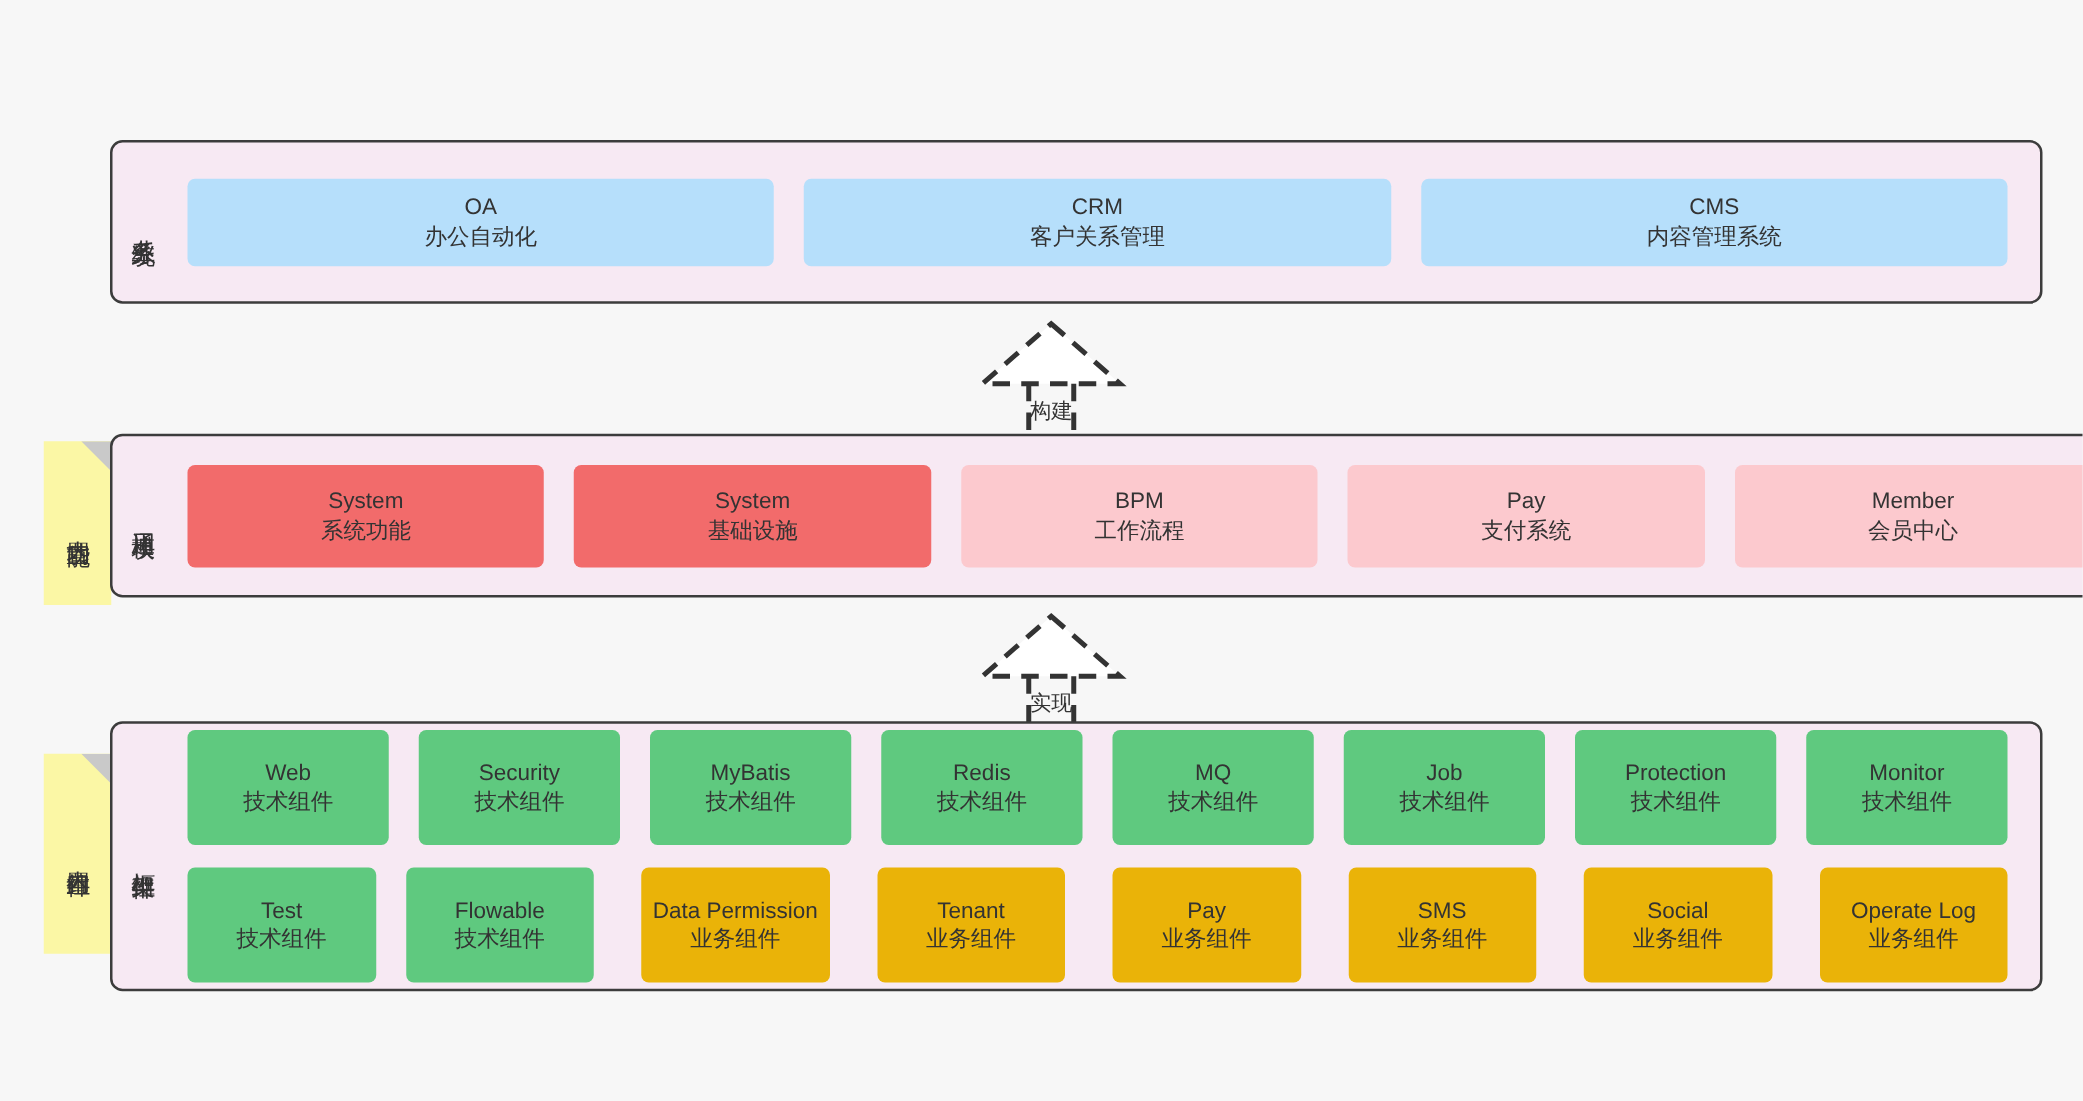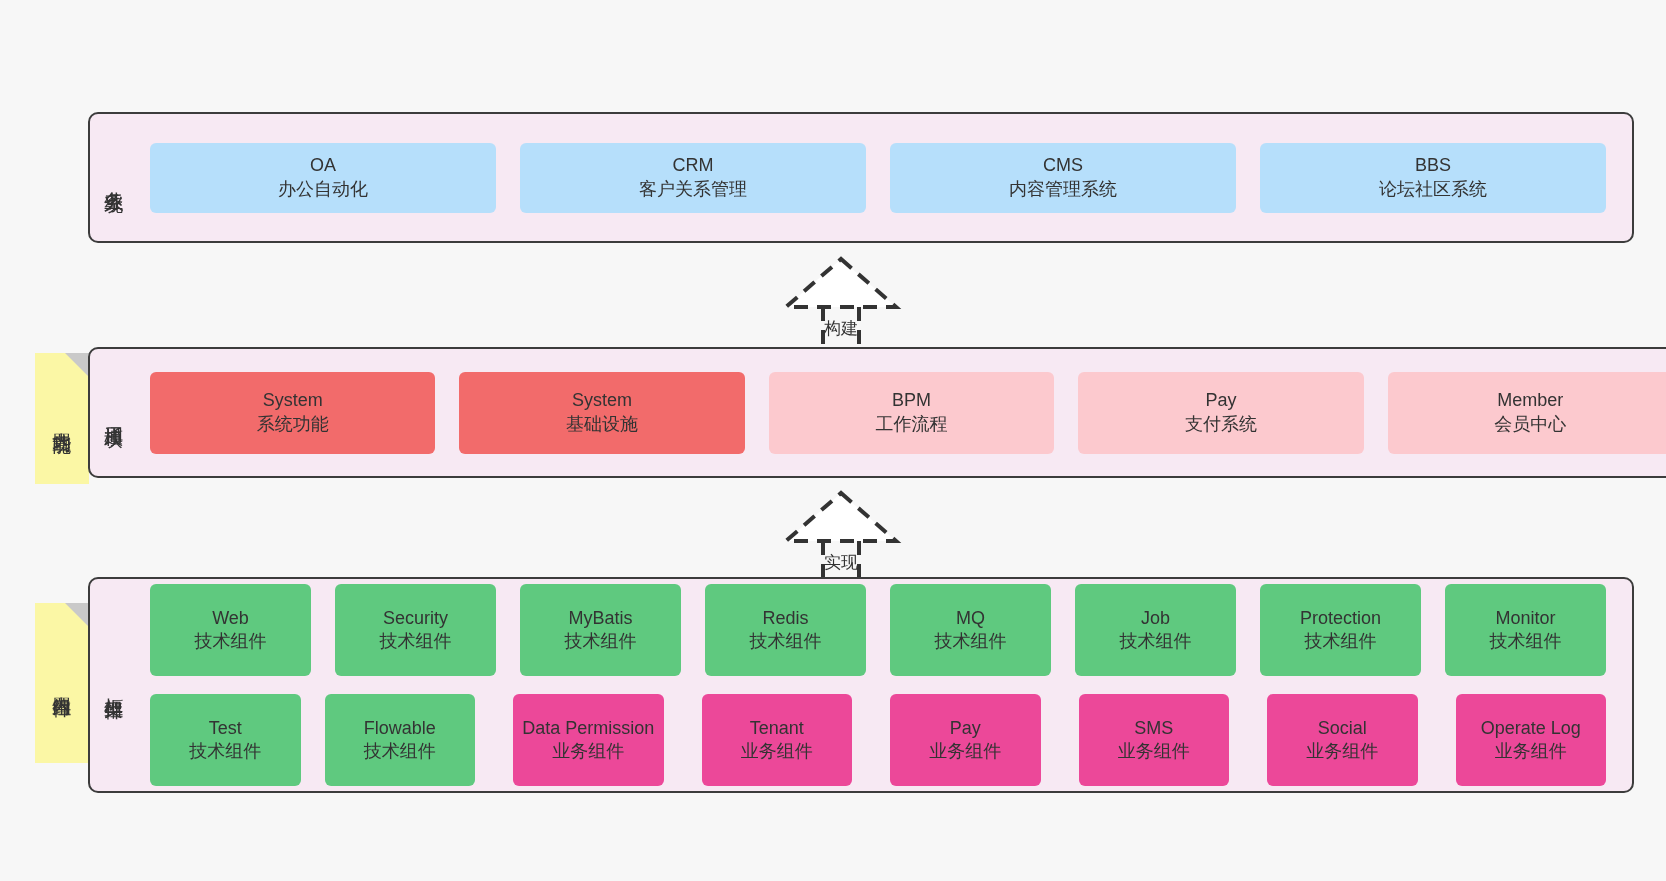--- a/index.html
+++ b/index.html
@@ -78,21 +78,21 @@
     user-select: none;
   }
   .cell .t1 { display: block; }
   .cell .t2 { display: block; }
 
   
   .c-blue        { background: #b6dffb; }
   .c-red         { background: #f26b6b; }
   .c-pink        { background: #fcc9ce; }
   .c-green       { background: #5fc97f; }
-  .c-green-light { background: #ec4899; margin-left: 26px; }
+  .c-green-light { background: #eab308; margin-left: 26px; }
 
   
   #band-business  { left: 88px;  top: 112px; width: 1546px; height: 131px; }
   #band-modules   { left: 88px;  top: 347px; width: 1613px; height: 131px; }
   #band-framework { left: 88px;  top: 577px; width: 1546px; height: 216px; }
 
   #band-business  .cell { height: 70px; }
   #band-modules   .cell { height: 82px; }
   #band-framework .cell { height: 92px; }
   #band-framework .row + .row { margin-top: 18px; }
@@ -163,24 +163,20 @@
           <span class="t2">办公自动化</span>
         </div>
         <div class="cell c-blue">
           <span class="t1">CRM</span>
           <span class="t2">客户关系管理</span>
         </div>
         <div class="cell c-blue">
           <span class="t1">CMS</span>
           <span class="t2">内容管理系统</span>
         </div>
-        <div class="cell c-blue">
-          <span class="t1">BBS</span>
-          <span class="t2">论坛社区系统</span>
-        </div>
       </div>
     </div>
   </div>
 
   <div class="connector" id="connector-build">
     <svg width="180" height="110" viewBox="0 0 180 110" xmlns="http://www.w3.org/2000/svg">
 
       <path d="M 90 6 L 145 54 L 35 54 Z" fill="#ffffff" stroke="#333333" stroke-width="4" stroke-dasharray="14,9" stroke-linecap="butt" stroke-linejoin="miter"></path>
 
       <path d="M 72 54 L 72 104 M 108 54 L 108 104 M 72 104 L 108 104" fill="none" stroke="#333333" stroke-width="4" stroke-dasharray="14,9" stroke-linecap="butt"></path>

